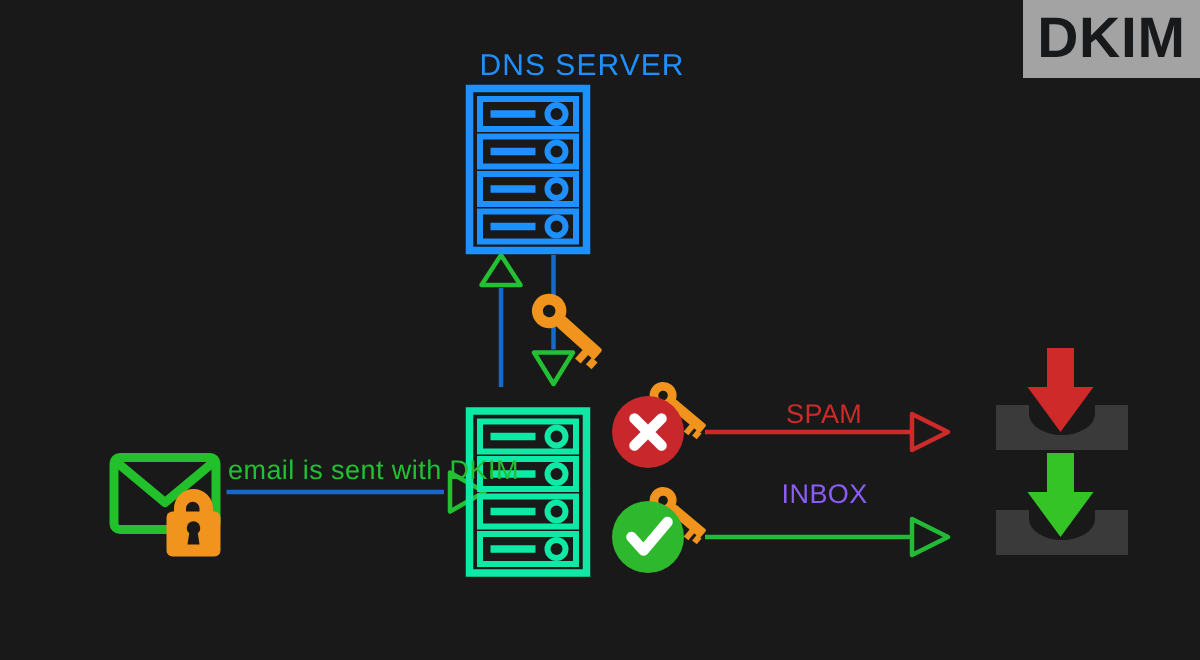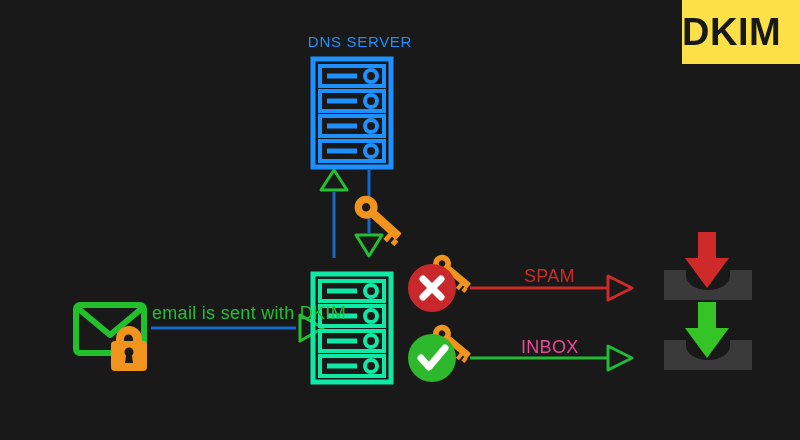--- a/index.html
+++ b/index.html
@@ -13,51 +13,53 @@
     height: 440px;
     background: #191919;
     overflow: hidden;
     font-family: "Liberation Sans", sans-serif;
   }
   .abs { position: absolute; }
 
   
   #dkim-badge {
     left: 682px; top: 0px;
-    width: 118px; height: 64px;
-    background: #fde047;
+    width: 118px; height: 52px;
+    background: #a3a3a3;
     display: flex;
     align-items: center;
+    justify-content: center;
   }
   #dkim-badge .dkim-text {
     color: #17191a;
     font-size: 38px;
     font-weight: bold;
     letter-spacing: 0.5px;
     line-height: 1;
   }
 
   
   .node-label {
-    font-size: 15px;
+    font-size: 20px;
     letter-spacing: 0.7px;
     white-space: nowrap;
+    margin-left: 28px;
   }
   #dns-label { left: 0px; top: 33px; width: 720px; text-align: center; color: #1e90ff; }
   #mail-label { left: 0px; top: 382px; width: 714px; text-align: center; color: #0eeaa6; }
 
   
   .edge-label {
     font-size: 18px;
     letter-spacing: 0.3px;
     white-space: nowrap;
   }
   #email-sent-label { left: 152px; top: 303px; color: #22c032; }
   #spam-label { left: 524px; top: 266px; color: #cf2a2a; }
-  #inbox-label { left: 521px; top: 337px; color: #ec4899; }
+  #inbox-label { left: 521px; top: 319px; color: #8b5cf6; }
 
   
   #edges { left: 0; top: 0; }
   #icons { left: 0; top: 0; }
 </style>
 </head>
 <body>
 
 <div id="stage">
 

